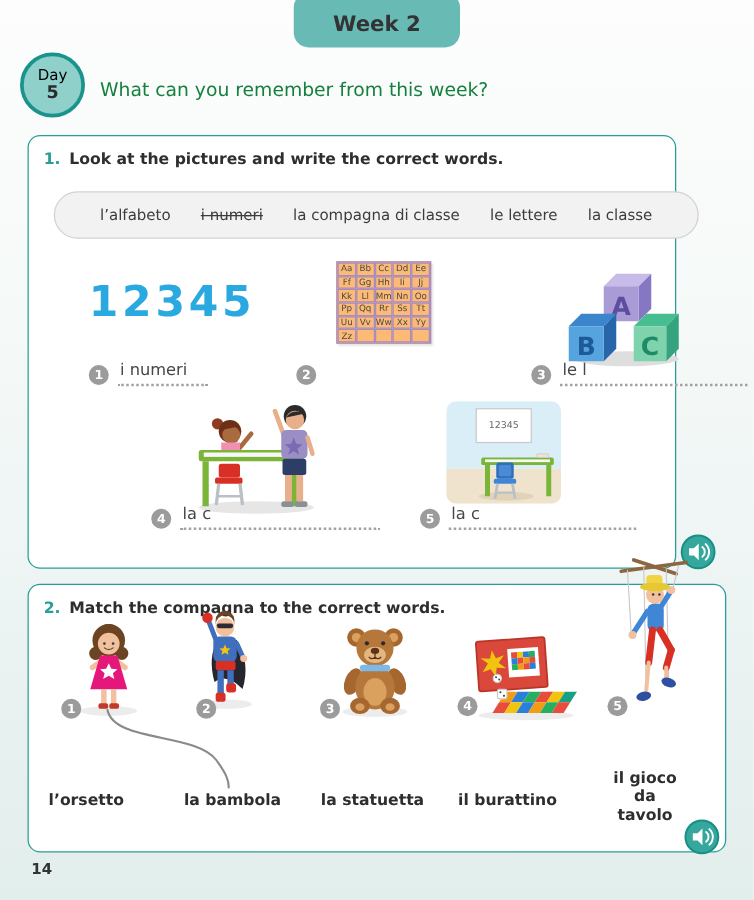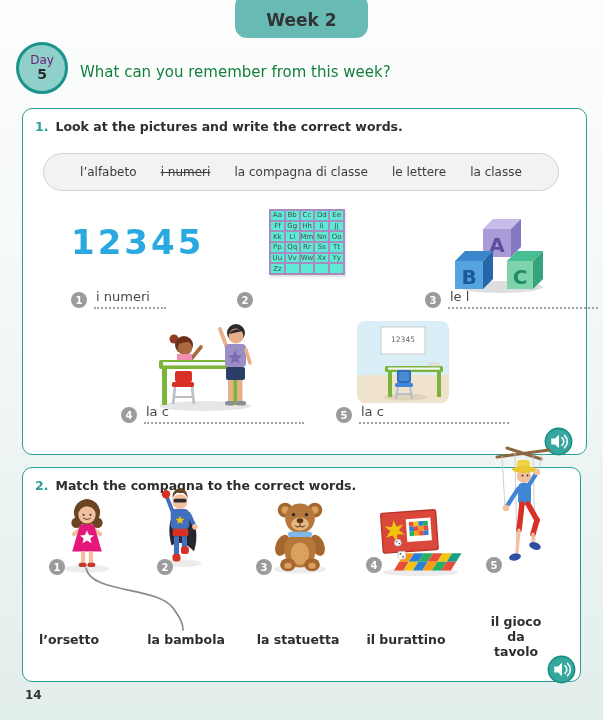--- a/index.html
+++ b/index.html
@@ -11,42 +11,42 @@
   }
   .abs { position:absolute; }
 
   
   .week-tab { left:235px; top:-6px; width:133px; height:44px; background:#68bbb5;
     border-radius:12px; display:flex; align-items:flex-end; justify-content:center;
     padding-bottom:8px; font-size:17px; font-weight:bold; color:#333; }
   .day-badge { left:16px; top:42px; width:52px; height:52px; border-radius:50%;
     background:#8fd0ca; border:3px solid #1b938d; display:flex; flex-direction:column;
     align-items:center; justify-content:center; line-height:1.05; }
-  .day-badge .d1 { font-size:12px; color:#701a75; }
+  .day-badge .d1 { font-size:12px; color:#000000; }
   .day-badge .d2 { font-size:14px; font-weight:bold; color:#2b2b2b; }
   .heading { left:80px; top:63px; font-size:15px; color:#15803d; }
 
   
   .section { background:#fff; border:1.6px solid #2a9d98; border-radius:10px; }
-  .section1 { left:22px; top:108px; width:565px; height:347px; }
+  .section1 { left:22px; top:108px; width:519px; height:347px; }
   .section2 { left:22px; top:467px; width:559px; height:215px; }
   .sec-title { left:12px; top:10px; font-size:12.5px; font-weight:bold; color:#2e2e2e; }
   .sec-num { color:#2a9d98; margin-right:7px; }
 
   
   .word-bank { left:20px; top:44px; width:516px; height:38px; background:#f2f2f2;
     border:1px solid #d2d2d2; border-radius:20px; display:flex; align-items:center;
     justify-content:space-around; padding:16px 24px; }
   .bank-word { font-size:12px; color:#3c3c3c; }
   .bank-word.struck { text-decoration:line-through; }
 
   
   .numbers-blue { left:48px; top:113px; width:120px; font-size:34px; font-weight:bold;
     color:#29a9e0; letter-spacing:3px; }
-  .alpha-chart { left:246px; top:100px; width:76px; height:66px; background:#5eead4;
+  .alpha-chart { left:246px; top:100px; width:76px; height:66px; background:#fdba74;
     border:1px solid #a78cc0; display:grid; grid-template-columns:repeat(5,1fr);
     grid-template-rows:repeat(6,1fr); box-shadow:1px 2px 2px rgba(0,0,0,.12); }
   .acell { border:0.5px solid #a78cc0; font-size:7px; color:#4a4a4a;
     display:flex; align-items:center; justify-content:center; }
 
   
   .answer { display:flex; align-items:flex-start; gap:7px; }
   .num-badge { width:16px; height:16px; border-radius:50%; background:#9b9b9b;
     color:#fff; font-size:10px; font-weight:bold; display:flex; align-items:center;
     justify-content:center; flex:0 0 16px; margin-top:3px; }

